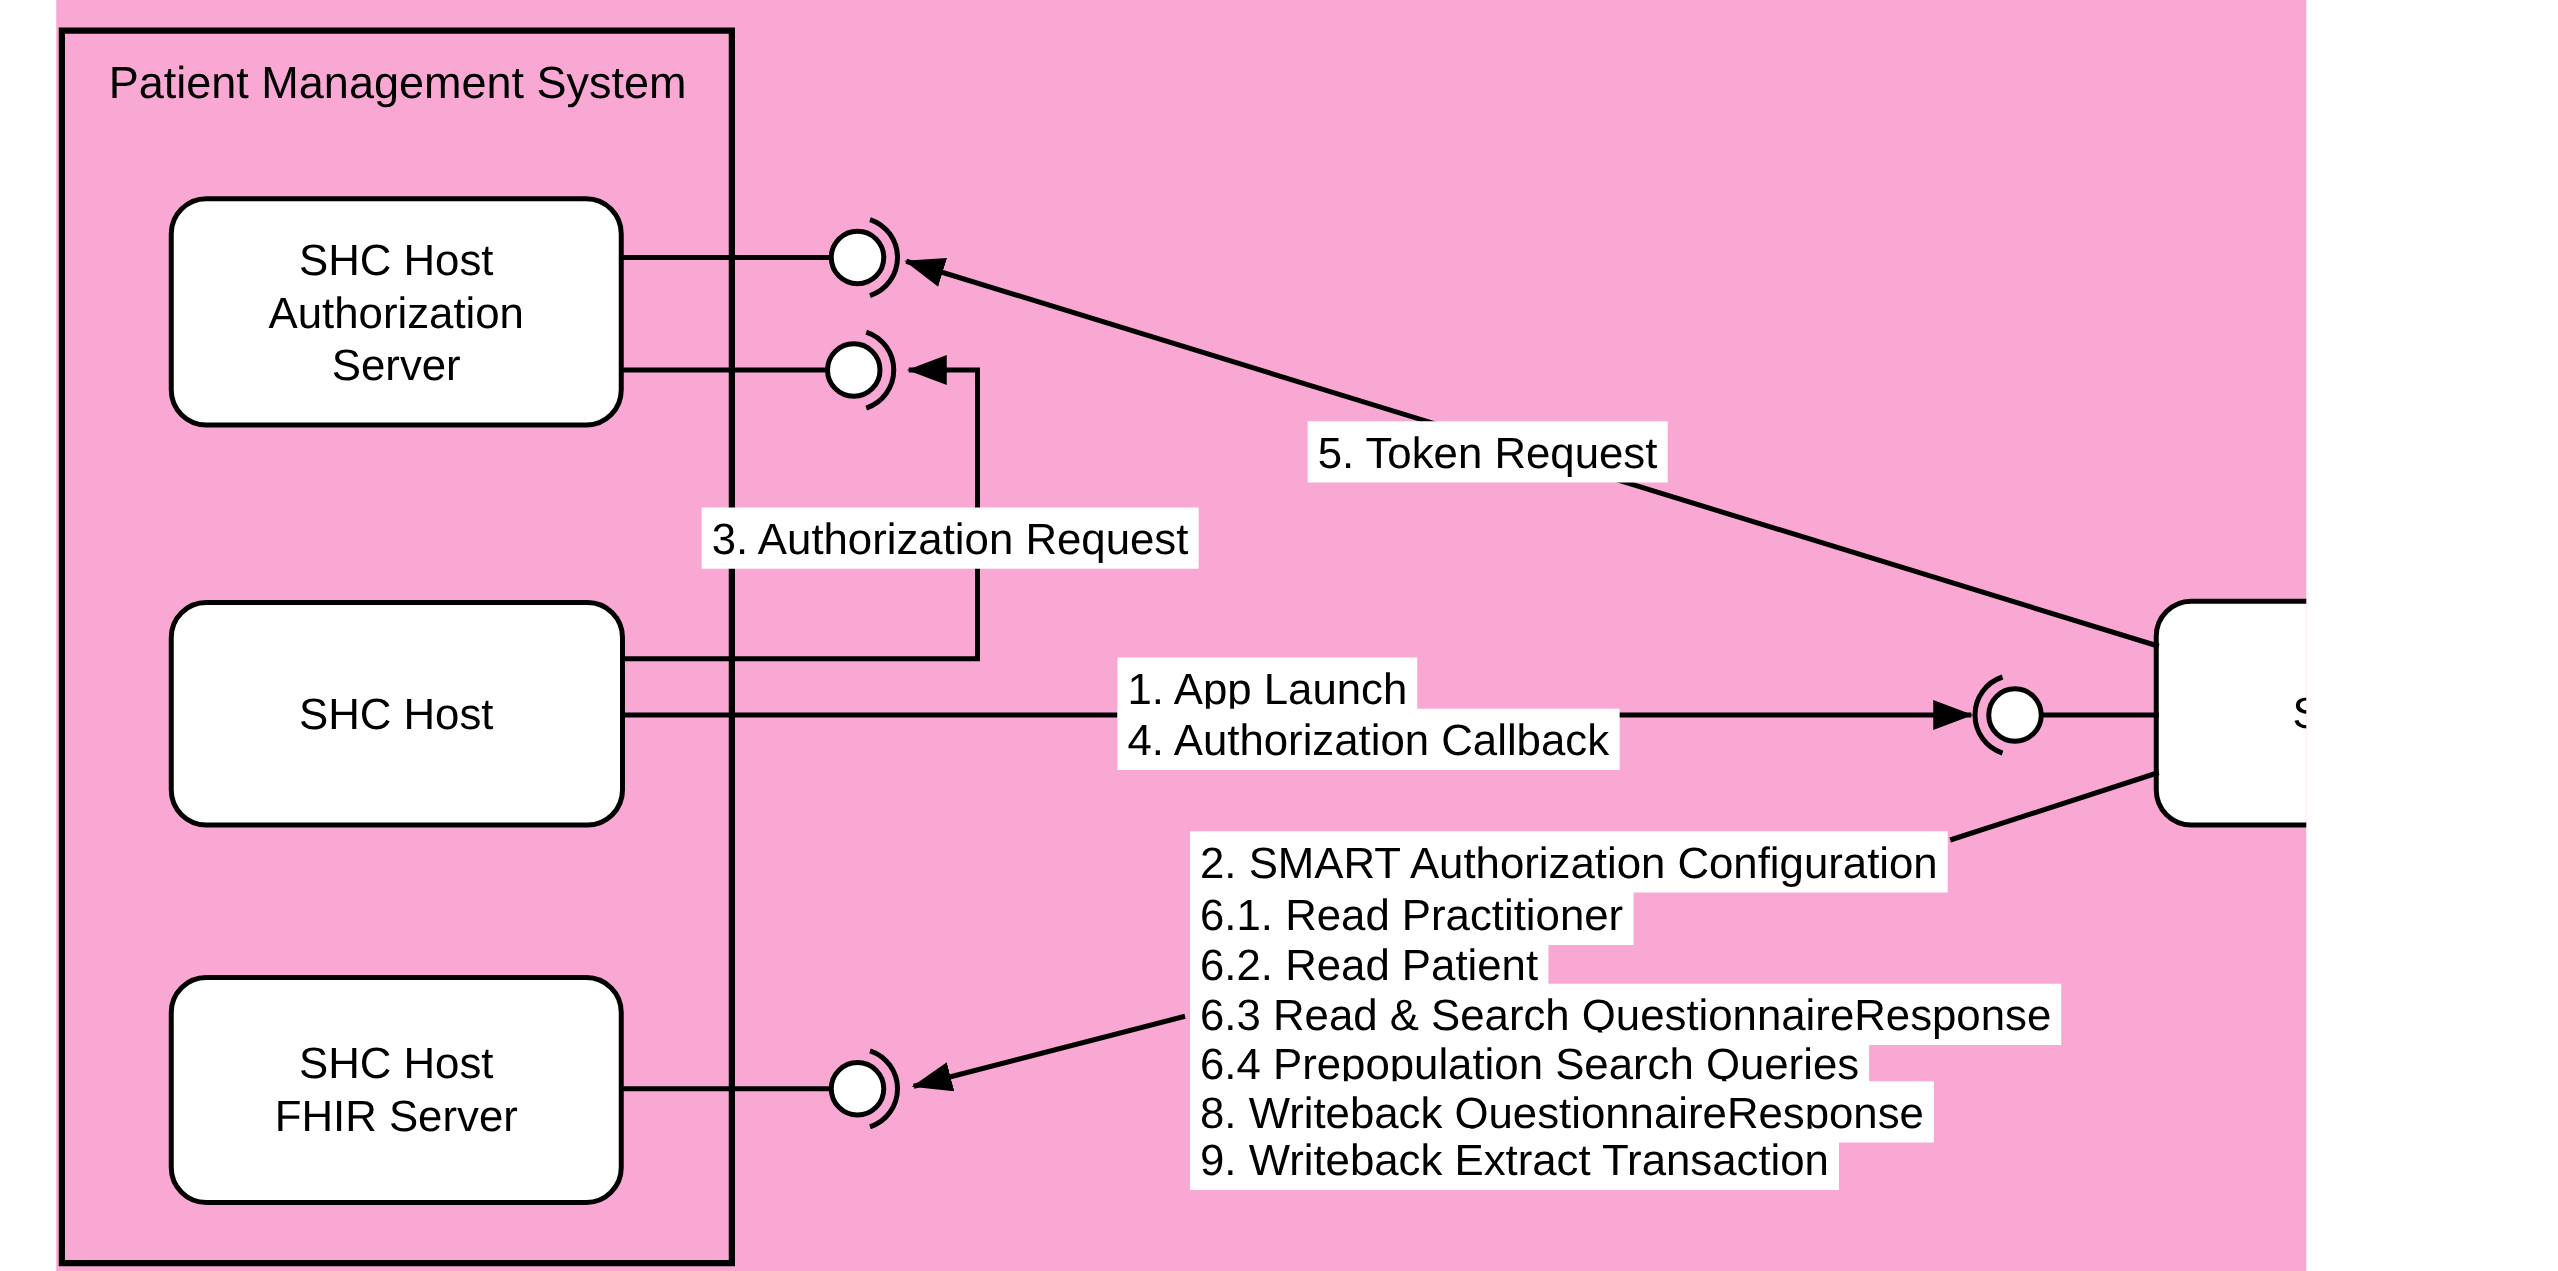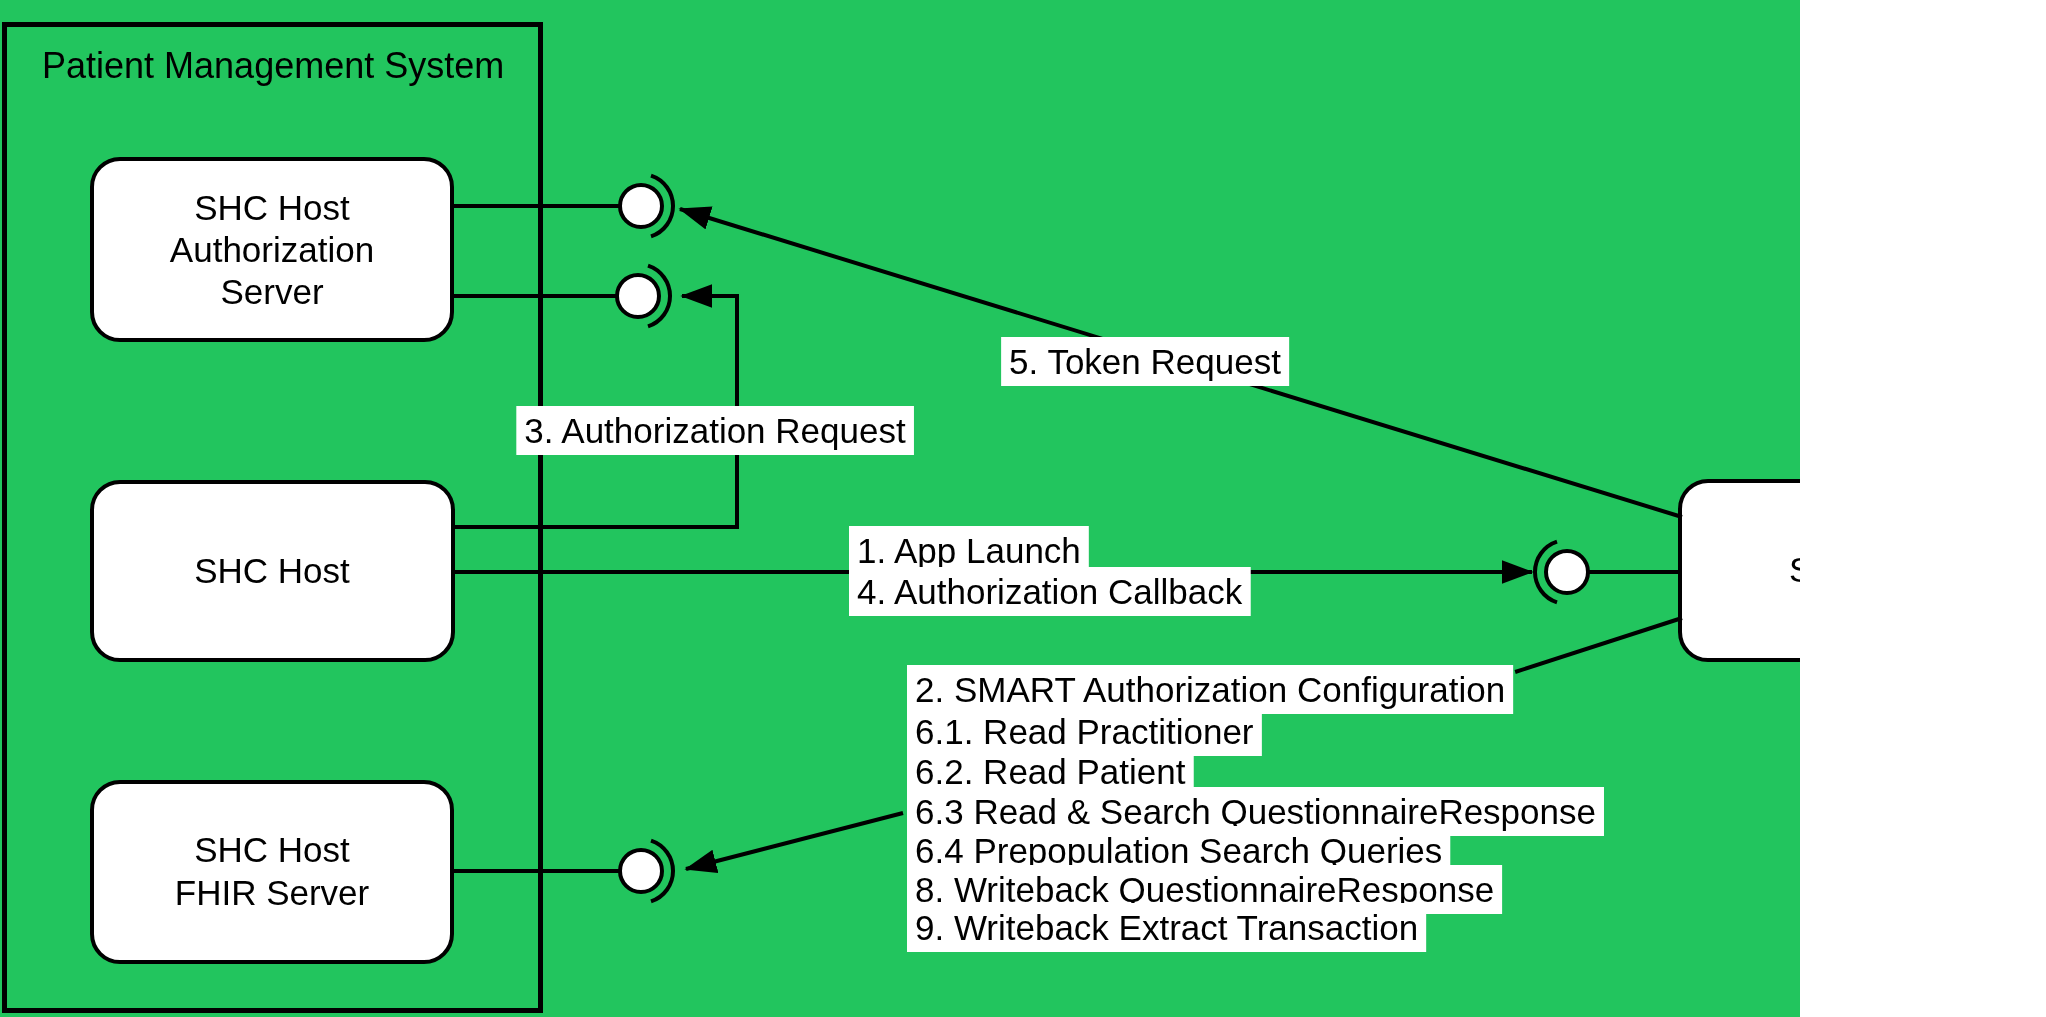--- a/index.html
+++ b/index.html
@@ -4,22 +4,23 @@
 <style>
   html, body {
     margin: 0;
     padding: 0;
     background: #ffffff;
   }
   #stage {
     position: relative;
     width: 1800px;
     height: 1017px;
-    background: #22c55e;
+    background: #f9a8d4;
     overflow: hidden;
+    margin-left: 45px;
   }
   svg text {
     font-family: "Liberation Sans", "DejaVu Sans", sans-serif;
     font-size: 35px;
     fill: #000000;
   }
   svg text.title {
     font-size: 36px;
   }
   .shape {

